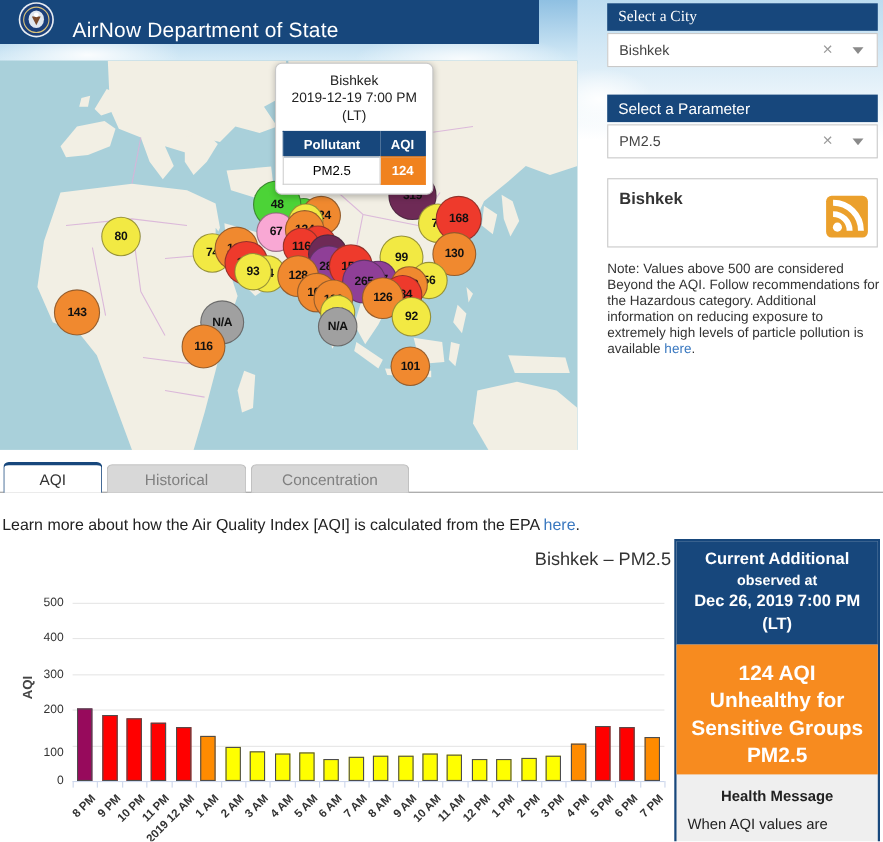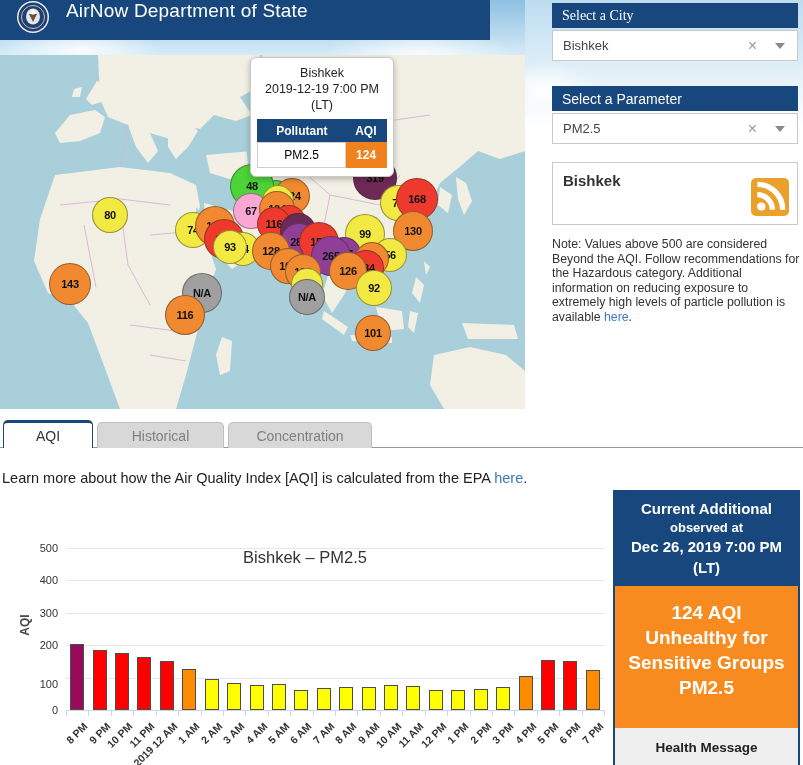--- a/index.html
+++ b/index.html
@@ -13,21 +13,21 @@
          radial-gradient(ellipse 120px 30px at 80px 50px,rgba(255,255,255,.9),rgba(255,255,255,0) 70%),
          radial-gradient(ellipse 140px 34px at 420px 54px,rgba(255,255,255,.85),rgba(255,255,255,0) 70%),
          linear-gradient(#8fc0e2,#d9edf8);}
   .sky2{position:absolute;left:525px;top:0;width:278px;height:150px;
        background:
          radial-gradient(ellipse 70px 40px at 20px 90px,rgba(255,255,255,.95),rgba(255,255,255,0) 70%),
          linear-gradient(#bcdcf0,#ffffff 85%);}
 
   
   .header{position:absolute;left:0;top:0;width:490px;height:40px;background:#17477c;
-          display:flex;align-items:flex-start;z-index:3;}
+          display:flex;align-items:flex-end;z-index:3;}
   .seal{margin-left:16px;flex:0 0 auto;}
   .app-title{color:#fff;font-size:19px;margin-left:16px;letter-spacing:.2px;}
 
   
   .map{position:absolute;left:0;top:55px;width:525px;height:354px;background:#a9d0da;overflow:hidden;}
   .bubble{position:absolute;border-radius:50%;display:flex;align-items:center;justify-content:center;
           font-size:11px;font-weight:bold;color:#111;border:1px solid rgba(40,40,40,.45);
           box-sizing:border-box;letter-spacing:-.3px;}
   
   .popup{position:absolute;left:250px;top:2px;width:130px;background:#fff;border:1px solid #c8c8c8;
@@ -61,39 +61,39 @@
   .tab.active{width:90px;height:28px;background:#fff;border:1px solid #17477c;border-top:3px solid #17477c;
               border-bottom:none;color:#333;z-index:6;}
   .tab.inactive{width:144px;height:26px;margin-top:2px;background:#d8d8d8;border:1px solid #bdbdbd;
                 border-bottom:none;color:#7f7f7f;}
   .tab.inactive.t3{width:127px;}
   .tabs-rule{position:absolute;left:0;top:447px;width:803px;height:1px;background:#9b9b9b;z-index:4;}
   .learn{position:absolute;left:2px;top:455px;font-size:14.5px;color:#222;z-index:4;}
 
   
   .chart{position:absolute;left:0;top:490px;width:610px;height:275px;}
-  .chart-title{position:absolute;left:0;top:10px;width:100%;text-align:center;font-size:16.5px;color:#333;margin-top:48px;}
+  .chart-title{position:absolute;left:0;top:10px;width:100%;text-align:right;font-size:16.5px;color:#333;}
   .ylabel{position:absolute;left:14px;top:128px;transform:rotate(-90deg);transform-origin:center;
           font-size:12px;color:#444;font-weight:bold;}
   .gridline{position:absolute;height:1px;background:#e6e6e6;}
   .ytick{position:absolute;width:46px;text-align:right;font-size:11px;font-weight:normal;color:#333;}
   .axisline{position:absolute;height:1px;background:#ccd6eb;}
   .xtick{position:absolute;width:1px;height:6px;background:#ccd6eb;}
   .bar{position:absolute;width:14px;border:1px solid #4d4d4d;box-sizing:border-box;cursor:pointer;}
   .xlabel{position:absolute;font-size:10.5px;font-weight:bold;color:#333;white-space:nowrap;
           transform:translateX(-100%) rotate(-45deg);transform-origin:100% 0;}
 
   
   .cc{position:absolute;left:613px;top:490px;width:187px;height:400px;border:2px solid #17477c;
       box-sizing:border-box;background:#efefef;z-index:4;}
   .cc-head{background:#17477c;color:#fff;text-align:center;padding:7px 4px 8px;}
   .cc-head .l1{font-size:15px;font-weight:bold;line-height:20px;}
   .cc-head .l2{font-size:13px;font-weight:bold;line-height:17px;}
   .cc-head .l3{font-size:15px;font-weight:bold;line-height:21px;}
-  .cc-orange{background:#f78b1f;color:#fff;text-align:center;padding:14px 4px 28px;}
+  .cc-orange{background:#f78b1f;color:#fff;text-align:center;padding:14px 4px 4px;}
   .cc-orange div{font-size:19px;font-weight:bold;line-height:25px;}
   .cc-health{padding:12px 10px 0;}
   .cc-health .ht{font-size:13.5px;font-weight:bold;color:#222;text-align:center;margin-bottom:8px;}
   .cc-health .hb{font-size:13.5px;color:#222;line-height:21px;}
 </style>
 </head>
 <body>
 
 <div id="app">
 

